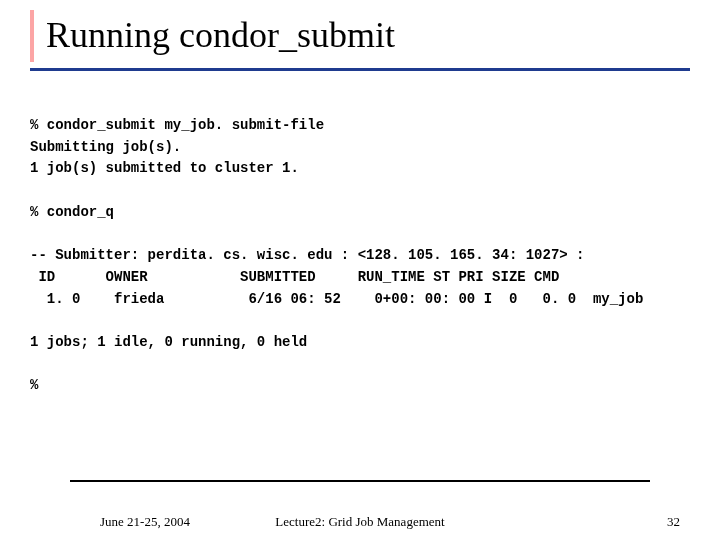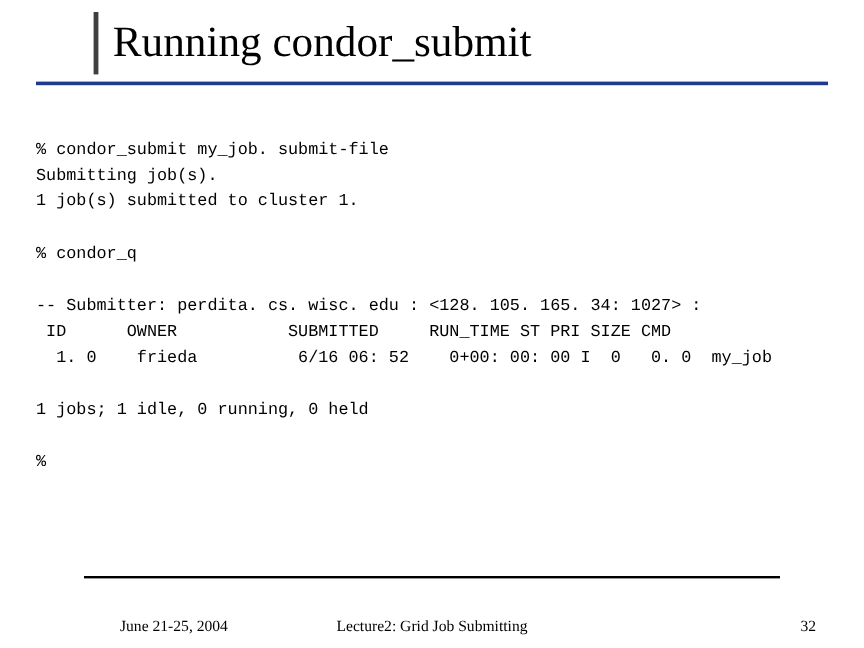--- a/index.html
+++ b/index.html
@@ -16,23 +16,22 @@
     position: relative;
     width: 720px;
     height: 540px;
     box-sizing: border-box;
   }
   .title-wrap {
     position: absolute;
     top: 10px;
     left: 30px;
     right: 30px;
-    border-left: 4px solid #404040;
+    border-left: 4px solid #fca5a5;
     padding: 4px 0 6px 12px;
-    margin-left: 48px;
   }
   .title-wrap h1 {
     margin: 0;
     font-size: 36px;
     font-weight: normal;
     color: #000;
     font-family: "Times New Roman", Times, serif;
   }
   .title-underline {
     position: absolute;
@@ -42,21 +41,21 @@
     height: 3px;
     background: #1f3b8f;
   }
   .body {
     position: absolute;
     top: 115px;
     left: 30px;
     right: 30px;
     font-family: "Courier New", Courier, monospace;
     font-size: 14px;
-    font-weight: normal;
+    font-weight: bold;
     line-height: 1.55;
     white-space: pre;
     color: #000;
   }
   .footer-line {
     position: absolute;
     left: 70px;
     right: 70px;
     bottom: 58px;
     height: 2px;
@@ -107,17 +106,17 @@
  ID      OWNER           SUBMITTED     RUN_TIME ST PRI SIZE CMD
   1. 0    frieda          6/16 06: 52    0+00: 00: 00 I  0   0. 0  my_job
 
 1 jobs; 1 idle, 0 running, 0 held
 
 %</div>
 
   <div class="footer-line"></div>
   <div class="footer">
     <span class="date">June 21-25, 2004</span>
-    <span class="center">Lecture2: Grid Job Submitting</span>
+    <span class="center">Lecture2: Grid Job Management</span>
     <span class="pagenum">32</span>
   </div>
 
 </div>
 
 </body></html>

